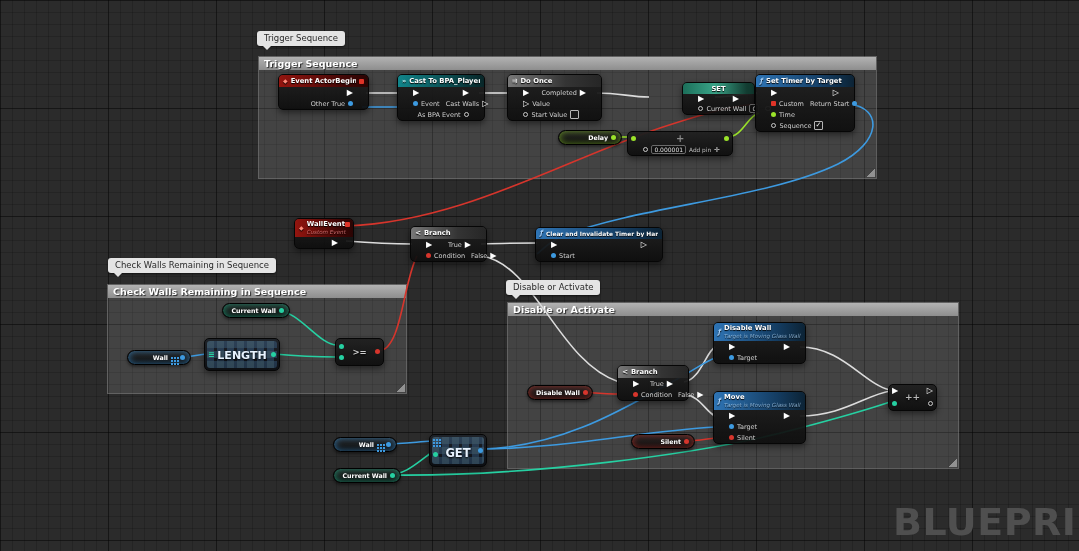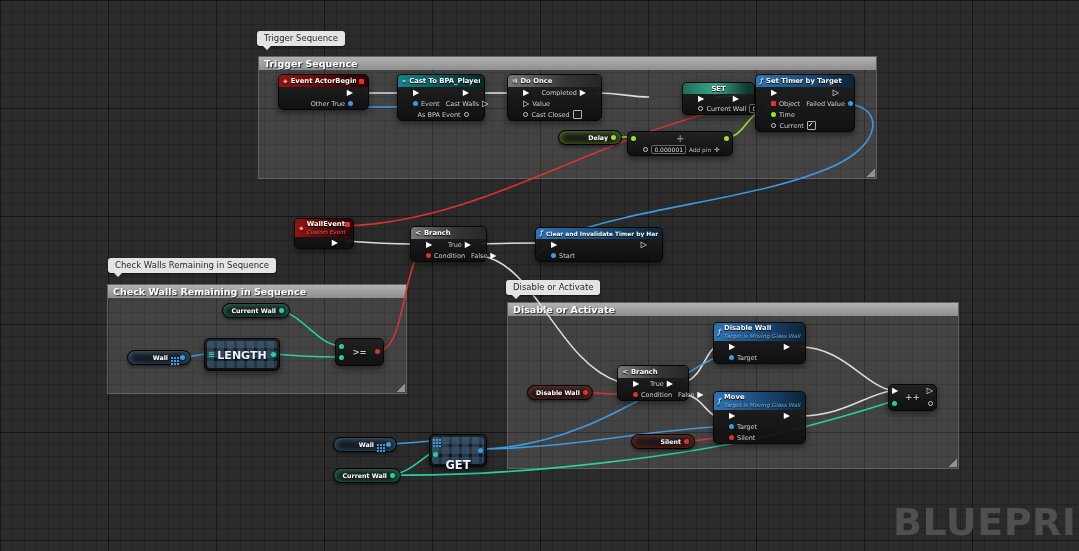--- a/index.html
+++ b/index.html
@@ -190,21 +190,21 @@
         <span class="sp"></span>
         <span class="lbl">Completed</span>
         <span class="x xf"></span>
       </div>
     <div class="r">
         <span class="x xh"></span>
         <span class="lbl">Value</span>
       </div>
     <div class="r">
         <span class="c h red"></span>
-        <span class="lbl">Cast Closed</span>
+        <span class="lbl">Start Value</span>
         <span class="cb"></span>
       </div>
   </div>
 
   <div class="n" style="left:682px;top:82px;width:71px">
     <div class="hdr h-set" style="height:7px">
         <span class="tt">SET</span>
       </div>
     <div class="r" style="height:9px">
         <span class="x xf"></span>
@@ -225,32 +225,32 @@
       <span class="ico" style="color:#a8d4ff;font-style:italic;font-size:7px">ƒ</span>
       <span class="tt">Set Timer by Target</span>
     </div>
     <div class="r">
         <span class="x xf"></span>
         <span class="sp"></span>
         <span class="x xh"></span>
       </div>
     <div class="r">
         <span class="sq"></span>
-        <span class="lbl">Object</span>
-        <span class="sp"></span>
-        <span class="lbl">Failed Value</span>
+        <span class="lbl">Custom</span>
+        <span class="sp"></span>
+        <span class="lbl">Return Start</span>
         <span class="c blue"></span>
       </div>
     <div class="r">
         <span class="c green"></span>
         <span class="lbl">Time</span>
       </div>
     <div class="r">
         <span class="c h red"></span>
-        <span class="lbl">Current</span>
+        <span class="lbl">Sequence</span>
         <span class="cb on"></span>
       </div>
   </div>
 
   <div class="pill pgreen" style="left:558px;top:130px;width:52px">
     <span class="sp"></span>
       <span>Delay</span>
       <span class="c green"></span>
   </div>
 
@@ -422,21 +422,21 @@
   <div class="pill pblue" style="left:333px;top:437px;width:52px">
     <span class="sp"></span>
       <span>Wall</span>
       <span class="gicon b" style="margin:0"></span>
       <span class="c blue" style="margin-left:4px"></span>
   </div>
 
   <div class="n arr" style="left:429px;top:434px;width:56px;height:31px">
     <span class="gicon b abs" style="left:3px;top:4px"></span>
     <span class="c teal abs" style="left:3px;top:17px"></span>
-    <span class="bigtxt" style="top:23px;font-size:11.5px">GET</span>
+    <span class="bigtxt" style="top:11px;font-size:11.5px">GET</span>
     <span class="c blue abs" style="right:3px;top:13px"></span>
   </div>
 
   <div class="pill pteal" style="left:333px;top:468px;width:56px">
     <span class="sp"></span>
       <span>Current Wall</span>
       <span class="c teal"></span>
   </div>
 
   <div class="pill pred" style="left:631px;top:434px;width:52px">

